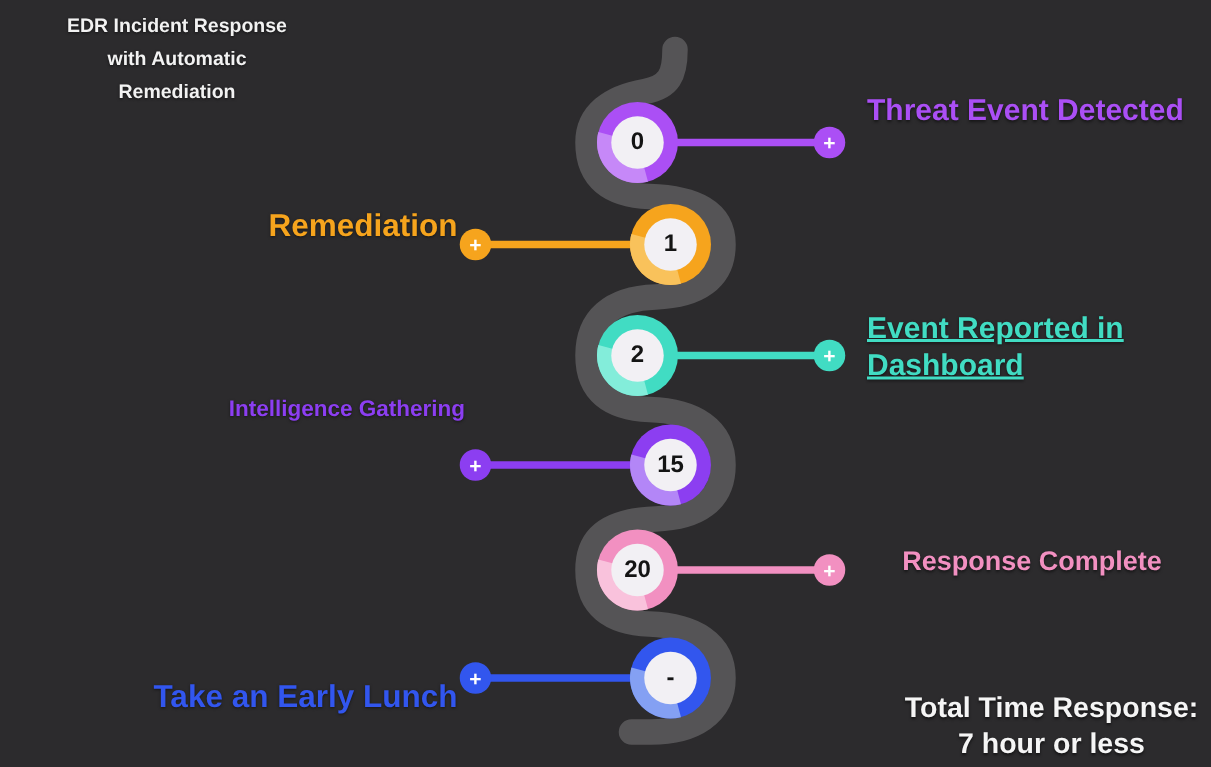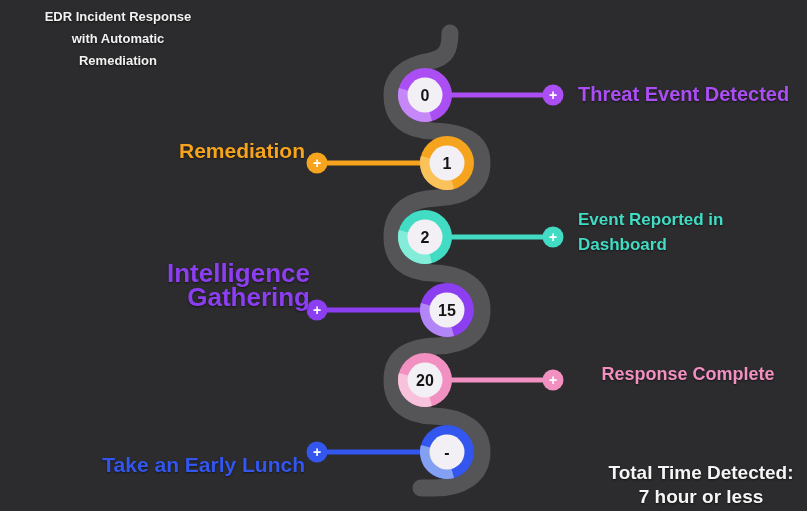--- a/index.html
+++ b/index.html
@@ -14,24 +14,24 @@
   .page-title{
     position:absolute;left:4px;top:6px;width:228px;
     color:#f2f2f2;font-weight:bold;font-size:13px;line-height:22px;
     text-align:center;text-shadow:0 1px 2px rgba(0,0,0,.6);
   }
   .page-title span{display:block;}
   .node-label{
     position:absolute;font-weight:bold;font-size:20px;line-height:24px;
     text-shadow:0 1px 2px rgba(0,0,0,.5);
   }
-  .label-threat{left:578px;top:82px;width:226px;}
+  .label-threat{left:578px;top:62px;width:226px;}
   .label-remediation{left:55px;top:139px;width:250px;text-align:right;font-size:21px;}
-  .label-event{left:578px;top:207px;width:178px;font-size:17px;line-height:25px;}
-  .label-intel{left:55px;top:261px;width:255px;text-align:right;font-size:26px;}
+  .label-event{left:578px;top:207px;width:178px;font-size:20px;line-height:25px;text-decoration:underline;}
+  .label-intel{left:55px;top:261px;width:255px;text-align:right;font-size:15px;}
   .label-response{left:578px;top:362px;width:220px;font-size:18px;}
   .label-lunch{left:55px;top:405px;width:250px;text-align:right;font-size:21px;margin-top:48px;}
   .footer-note{
     position:absolute;left:595px;top:461px;width:212px;
     color:#f5f5f5;font-weight:bold;font-size:19px;line-height:24px;text-align:center;
     text-shadow:0 1px 2px rgba(0,0,0,.6);
   }
   .footer-note span{display:block;}
 </style>
 </head>
@@ -109,17 +109,17 @@
 
   <div class="node-label label-event" style="color: rgb(65, 220, 195);">Event Reported in Dashboard</div>
 
   <div class="node-label label-intel" style="color: rgb(140, 62, 241);">Intelligence Gathering</div>
 
   <div class="node-label label-response" style="color: rgb(242, 144, 193); text-align: center;">Response Complete</div>
 
   <div class="node-label label-lunch" style="color: rgb(50, 86, 238);">Take an Early Lunch</div>
 
   <div class="footer-note">
-    <span>Total Time Detected:</span>
+    <span>Total Time Response:</span>
     <span>7 hour or less</span>
   </div>
 
 </div>
 
 </body></html>

